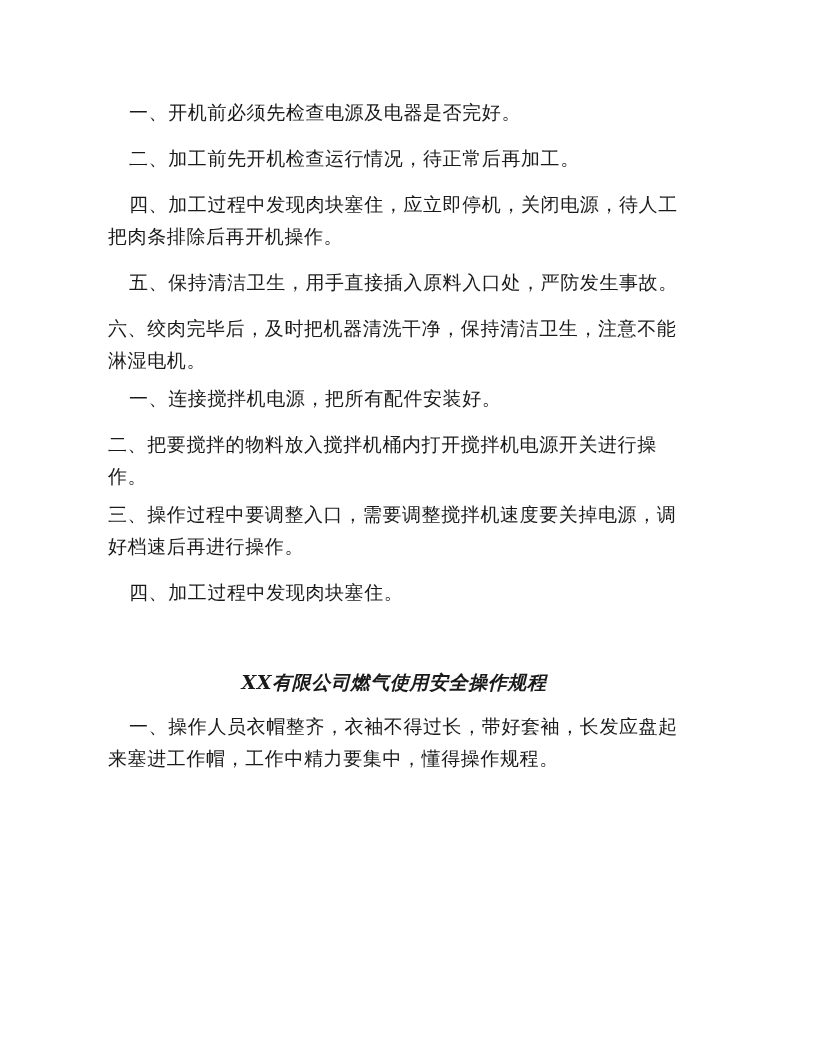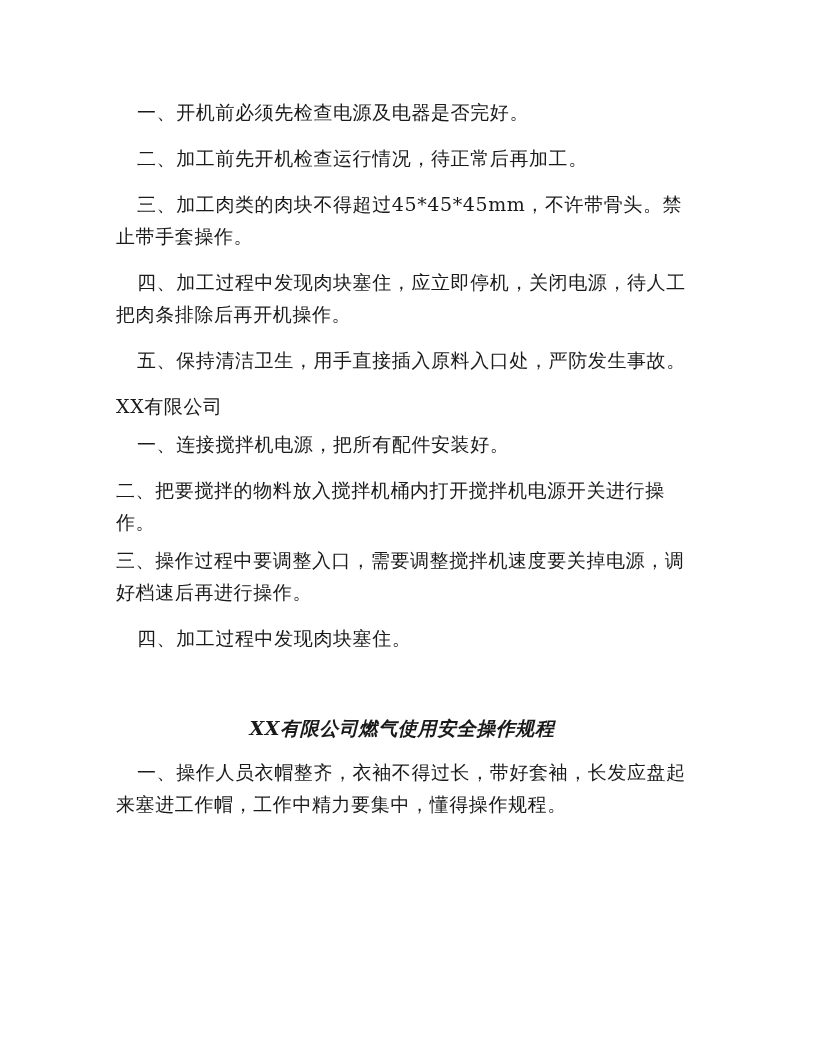--- a/index.html
+++ b/index.html
@@ -10,21 +10,21 @@
     body {
       width: 816px;
       height: 1056px;
       position: relative;
       overflow: hidden;
       font-family: "DejaVu Serif", "Liberation Serif", serif;
       color: #1a1a1a;
     }
     .page {
       position: absolute;
-      left: 116px;
+      left: 108px;
       top: 96px;
       width: 572px;
     }
     .p {
       font-size: 19px;
       line-height: 32px;
       margin: 0 0 14px 0;
       letter-spacing: 0.6px;
       word-break: break-all;
     }
@@ -42,25 +42,24 @@
       font-style: italic;
     }
   </style>
 </head>
 <body>
 
 <div class="page">
 
   <p class="p indent">一、开机前必须先检查电源及电器是否完好。</p>
   <p class="p indent">二、加工前先开机检查运行情况，待正常后再加工。</p>
-  <p class="p indent">三、加工肉类的肉块不得超过45*45*45mm，不许带骨头。禁止带手套操作。</p>
   <p class="p indent">四、加工过程中发现肉块塞住，应立即停机，关闭电源，待人工把肉条排除后再开机操作。</p>
   <p class="p indent">五、保持清洁卫生，用手直接插入原料入口处，严防发生事故。</p>
+  <p class="p tight">六、绞肉完毕后，及时把机器清洗干净，保持清洁卫生，注意不能淋湿电机。</p>
 
-  <p class="p tight">XX有限公司</p>
 
   <p class="p indent">一、连接搅拌机电源，把所有配件安装好。</p>
   <p class="p tight">二、把要搅拌的物料放入搅拌机桶内打开搅拌机电源开关进行操作。</p>
   <p class="p">三、操作过程中要调整入口，需要调整搅拌机速度要关掉电源，调好档速后再进行操作。</p>
   <p class="p indent">四、加工过程中发现肉块塞住。</p>
 
   <h2 class="title">XX有限公司燃气使用安全操作规程</h2>
 
   <p class="p indent">一、操作人员衣帽整齐，衣袖不得过长，带好套袖，长发应盘起来塞进工作帽，工作中精力要集中，懂得操作规程。</p>
 

